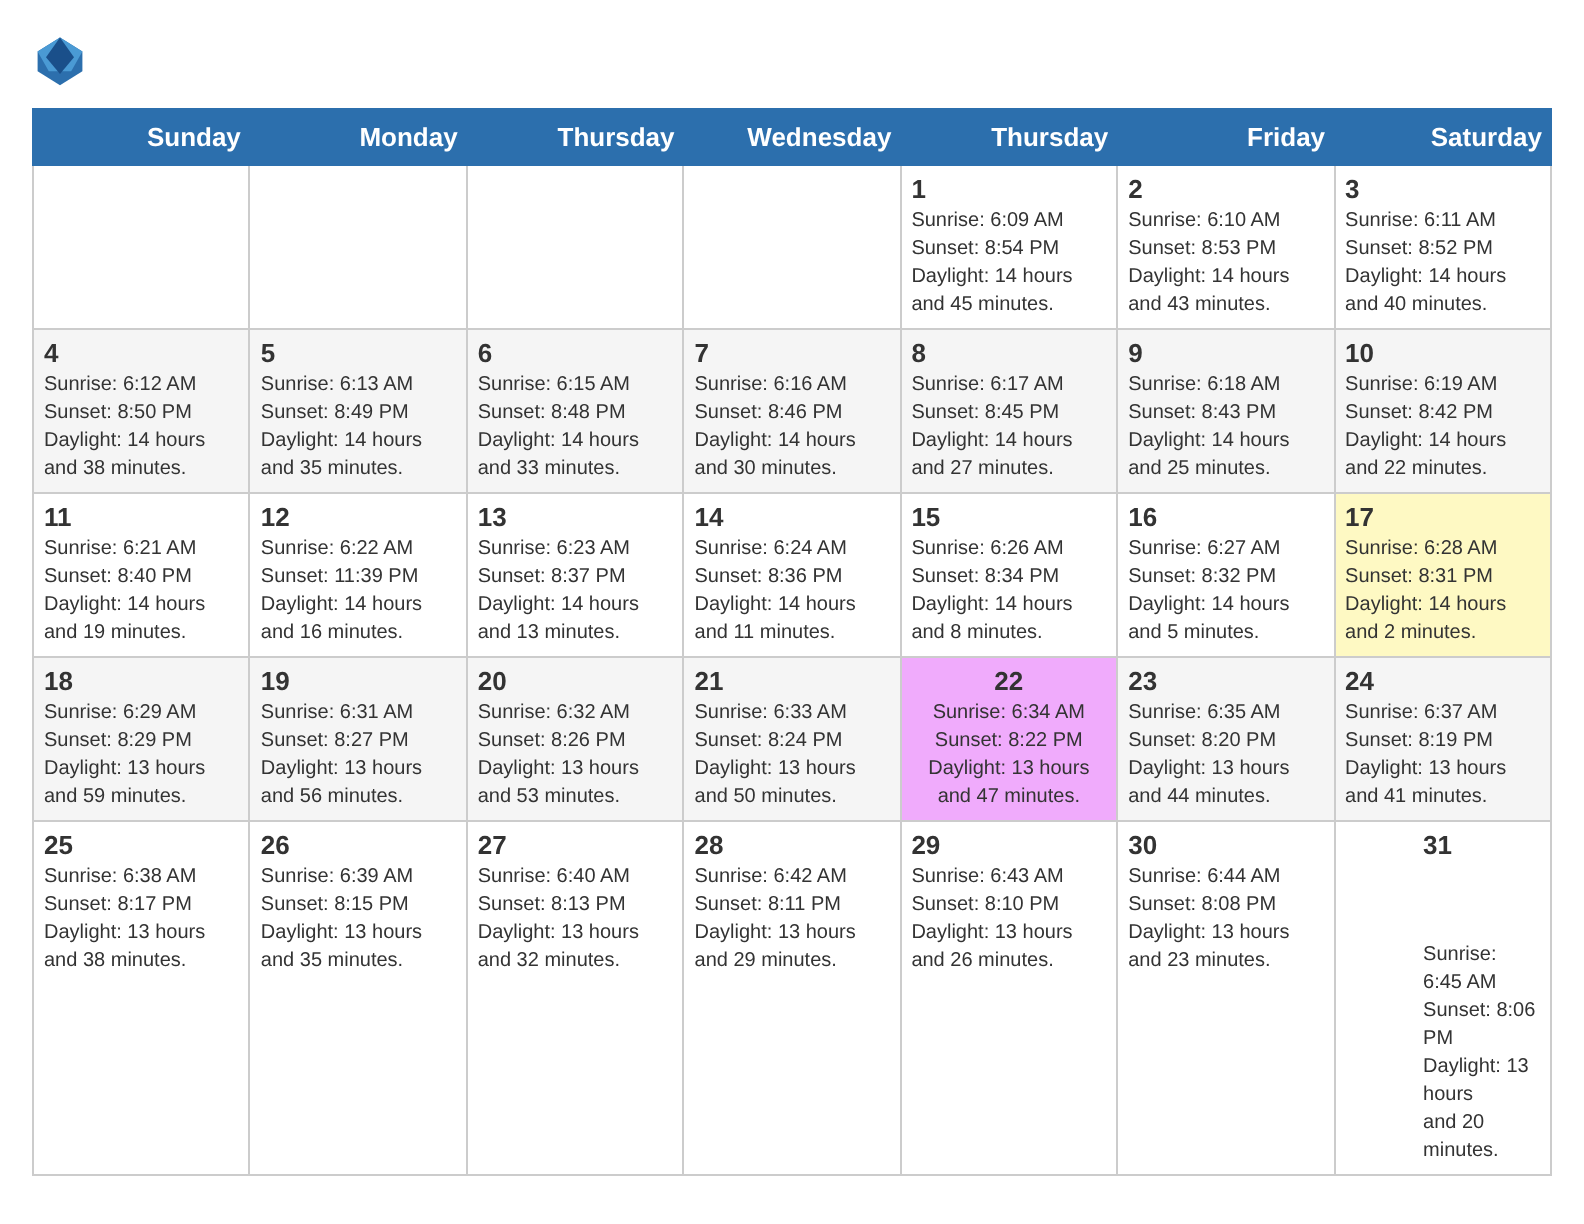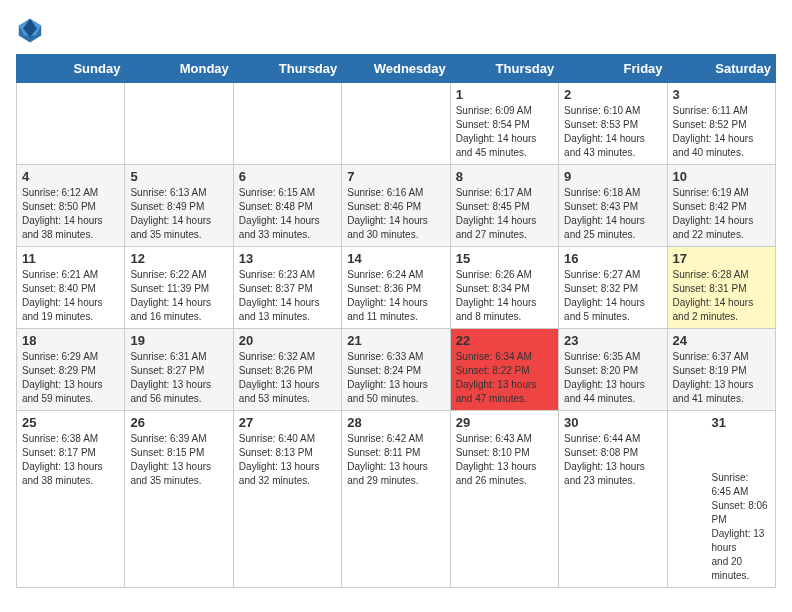--- a/index.html
+++ b/index.html
@@ -279,21 +279,21 @@
 Daylight: 13 hours
 and 53 minutes.</div>
         </td>
         <td style="background: rgb(245, 245, 245);">
           <span class="day-num">21</span>
           <div class="day-info" style="white-space: pre-line;">Sunrise: 6:33 AM
 Sunset: 8:24 PM
 Daylight: 13 hours
 and 50 minutes.</div>
         </td>
-        <td style="background: #ef4444;">
+        <td style="background: #f0abfc; text-align: center;">
           <span class="day-num">22</span>
           <div class="day-info" style="white-space: pre-line;">Sunrise: 6:34 AM
 Sunset: 8:22 PM
 Daylight: 13 hours
 and 47 minutes.</div>
         </td>
         <td style="background: rgb(245, 245, 245); margin-top: 33px;">
           <span class="day-num">23</span>
           <div class="day-info" style="white-space: pre-line;">Sunrise: 6:35 AM
 Sunset: 8:20 PM

